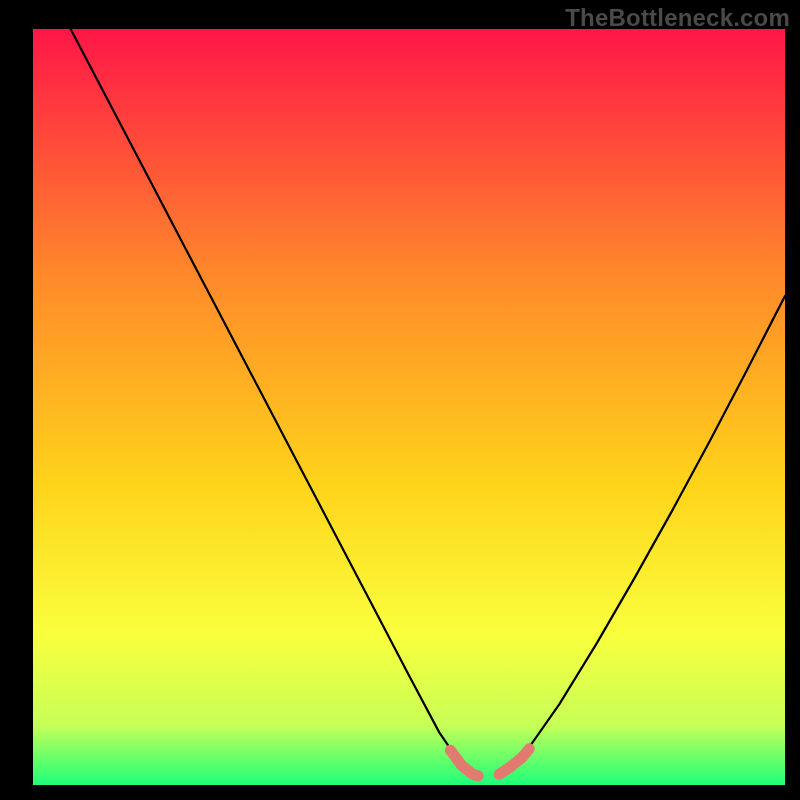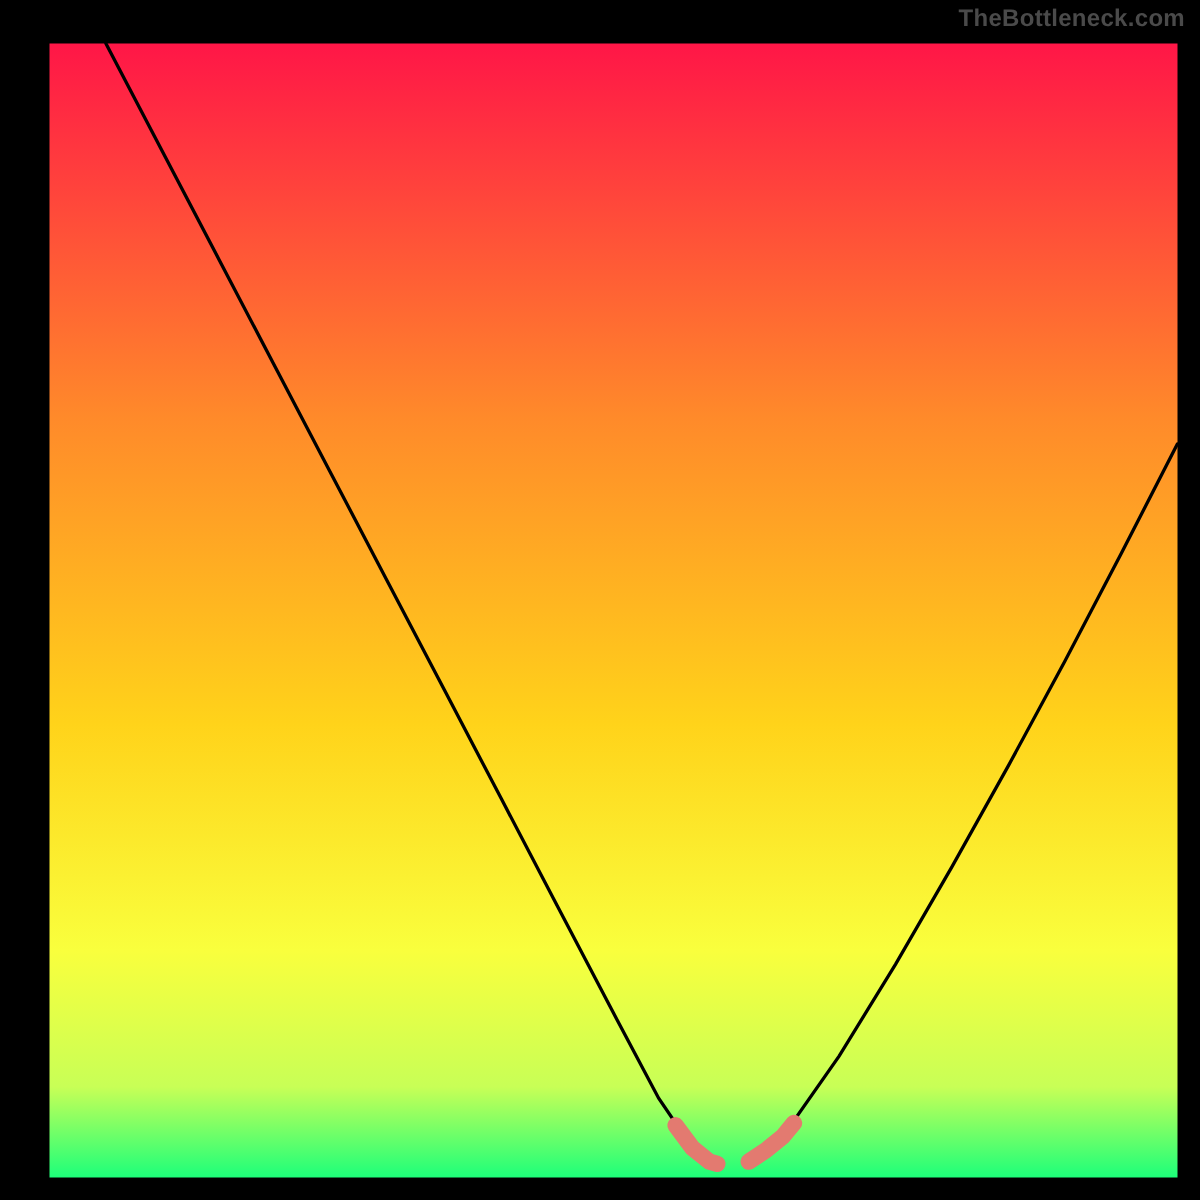--- a/index.html
+++ b/index.html
@@ -15,21 +15,21 @@
     position: relative;
     width: 800px;
     height: 800px;
     background: #000;
   }
   .watermark {
     position: absolute;
     top: 4px;
     right: 10px;
     color: #4a4a4a;
-    font-size: 16px;
+    font-size: 24px;
     font-weight: 600;
     letter-spacing: 0.2px;
     z-index: 20;
   }
   svg.plot {
     position: absolute;
     left: 0;
     top: 0;
     width: 800px;
     height: 800px;

